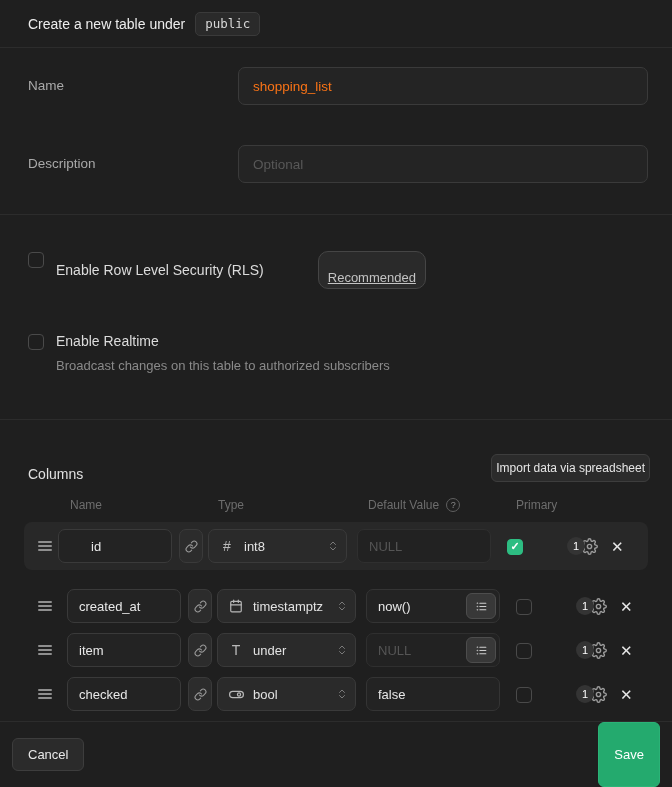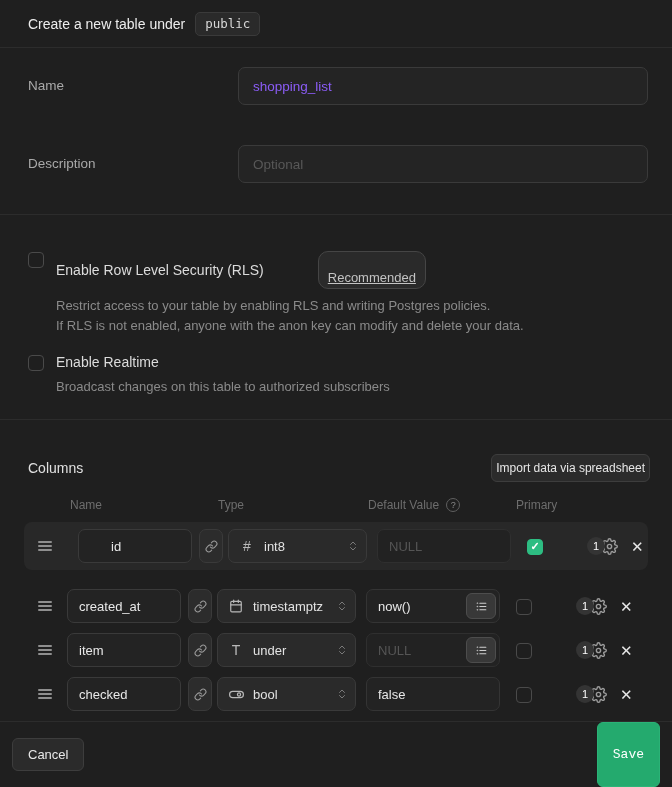--- a/index.html
+++ b/index.html
@@ -25,48 +25,48 @@
     border:1px solid #3a3a3a; border-radius:5px; padding:3px 9px 4px;
   }
 
   
   .sec-form { flex:0 0 167px; border-bottom:1px solid #2c2c2c; padding-top:19px; }
   .field-row { display:flex; align-items:flex-start; padding:0 24px 0 28px; }
   .field-row + .field-row { margin-top:40px; }
   .field-label { width:210px; padding-top:11px; font-size:13.5px; color:#a9a9a9; }
   .txt-input {
     flex:1; height:38px; background:#242424; border:1px solid #3a3a3a;
-    border-radius:7px; color:#8b5cf6; font-size:13.5px; padding:0 14px;
+    border-radius:7px; color:#f97316; font-size:13.5px; padding:0 14px;
     font-family:"Liberation Sans", sans-serif; outline:none;
   }
   .txt-input::placeholder { color:#585858; }
 
   
   .sec-toggles { flex:0 0 205px; border-bottom:1px solid #2c2c2c; padding:36px 28px 0; }
   .toggle-block { display:flex; align-items:flex-start; }
-  .toggle-block + .toggle-block { margin-top:18px; }
+  .toggle-block + .toggle-block { margin-top:44px; }
   .chk {
     width:16px; height:16px; flex:0 0 16px; border:1px solid #4a4a4a;
     border-radius:4px; background:transparent; margin-top:1px;
     display:inline-flex; align-items:center; justify-content:center; cursor:pointer;
   }
   .chk.checked { background:#2dbd82; border-color:#2dbd82; color:#fff; font-size:11px; font-weight:bold; }
   .toggle-body { margin-left:12px; }
   .toggle-title-row { display:flex; align-items:center;gap:44px; }
   .toggle-title { font-size:14px; color:#dcdcdc; }
   .rec-badge {
     margin-left:10px; font-size:13px; color:#c3c3c3; border:1px solid #454545;
     background:#2a2a2a; border-radius:10px; padding:18px 9px 3px;text-decoration:underline;
   }
   .toggle-desc { margin-top:7px; font-size:13px; line-height:20px; color:#8a8a8a; }
 
   
   .sec-columns { flex:1 1 auto; }
   .cols-head {
-    display:flex; align-items:center; justify-content:space-between;
+    display:flex; align-items:flex-end; justify-content:space-between;
     margin:34px 22px 0 28px;
   }
   .cols-title { font-size:14px; color:#e0e0e0; }
   .import-btn {
     background:#2b2b2b; border:1px solid #3d3d3d; border-radius:6px;
     color:#e6e6e6; font-size:12px; padding:6px 4px; cursor:pointer;
     font-family:"Liberation Sans", sans-serif;
   }
   .labels-row { position:relative; height:18px; margin-top:16px; font-size:12px; color:#6d6d6d; }
   .labels-row .lab { position:absolute; top:0; }
@@ -78,21 +78,21 @@
     display:inline-flex; align-items:center; justify-content:center;
     width:14px; height:14px; border:1px solid #5f5f5f; border-radius:50%;
     font-size:9px; color:#8a8a8a; margin-left:7px; cursor:pointer;
   }
 
   .col-row { display:flex; align-items:center; height:44px; }
   .col-row.highlight {
     height:48px; margin:6px 24px 14px; background:#282828; border-radius:8px;
   }
   .col-row.highlight .drag { margin-left:14px; }
-  .col-row.highlight .name-inp { margin-left:26px;padding-left:32px; }
+  .col-row.highlight .name-inp { margin-left:6px;padding-left:32px; }
 
   .drag { display:flex; flex-direction:column; gap:2.5px; margin-left:38px; cursor:grab; }
   .drag i { display:block; width:14px; height:1.5px; background:#8f8f8f; border-radius:1px; }
 
   .name-inp {
     width:114px; height:34px; margin-left:15px; background:#232323;
     border:1px solid #3a3a3a; border-radius:7px; color:#e8e8e8;
     font-size:13px; padding:0 11px; outline:none;
     font-family:"Liberation Sans", sans-serif;
   }
@@ -144,21 +144,21 @@
     justify-content:space-between; padding:0 12px;
   }
   .btn-cancel {
     background:#2b2b2b; border:1px solid #3d3d3d; border-radius:6px; color:#e8e8e8;
     font-size:13px; padding:8px 15px; cursor:pointer;
     font-family:"Liberation Sans", sans-serif;
   }
   .btn-save {
     background:#24aa6e; border:1px solid #2bb377; border-radius:6px; color:#fff;
     font-size:13px; padding:24px 15px; cursor:pointer;
-    font-family:Liberation Mono, monospace;
+    font-family:Liberation Sans, sans-serif;
   }
   svg { display:block; }
 </style>
 </head>
 <body>
 
 <div class="panel">
 
   <div class="hdr">
     <span class="hdr-title">Create a new table under</span>
@@ -176,24 +176,20 @@
     </div>
   </div>
 
   <div class="sec-toggles">
     <div class="toggle-block">
       <span class="chk"></span>
       <div class="toggle-body">
         <div class="toggle-title-row">
           <span class="toggle-title">Enable Row Level Security (RLS)</span>
           <span class="rec-badge">Recommended</span>
-        </div>
-        <div class="toggle-desc">
-          <div>Restrict access to your table by enabling RLS and writing Postgres policies.</div>
-          <div>If RLS is not enabled, anyone with the anon key can modify and delete your data.</div>
         </div>
       </div>
     </div>
     <div class="toggle-block">
       <span class="chk"></span>
       <div class="toggle-body">
         <div class="toggle-title-row">
           <span class="toggle-title">Enable Realtime</span>
         </div>
         <div class="toggle-desc">Broadcast changes on this table to authorized subscribers</div>

